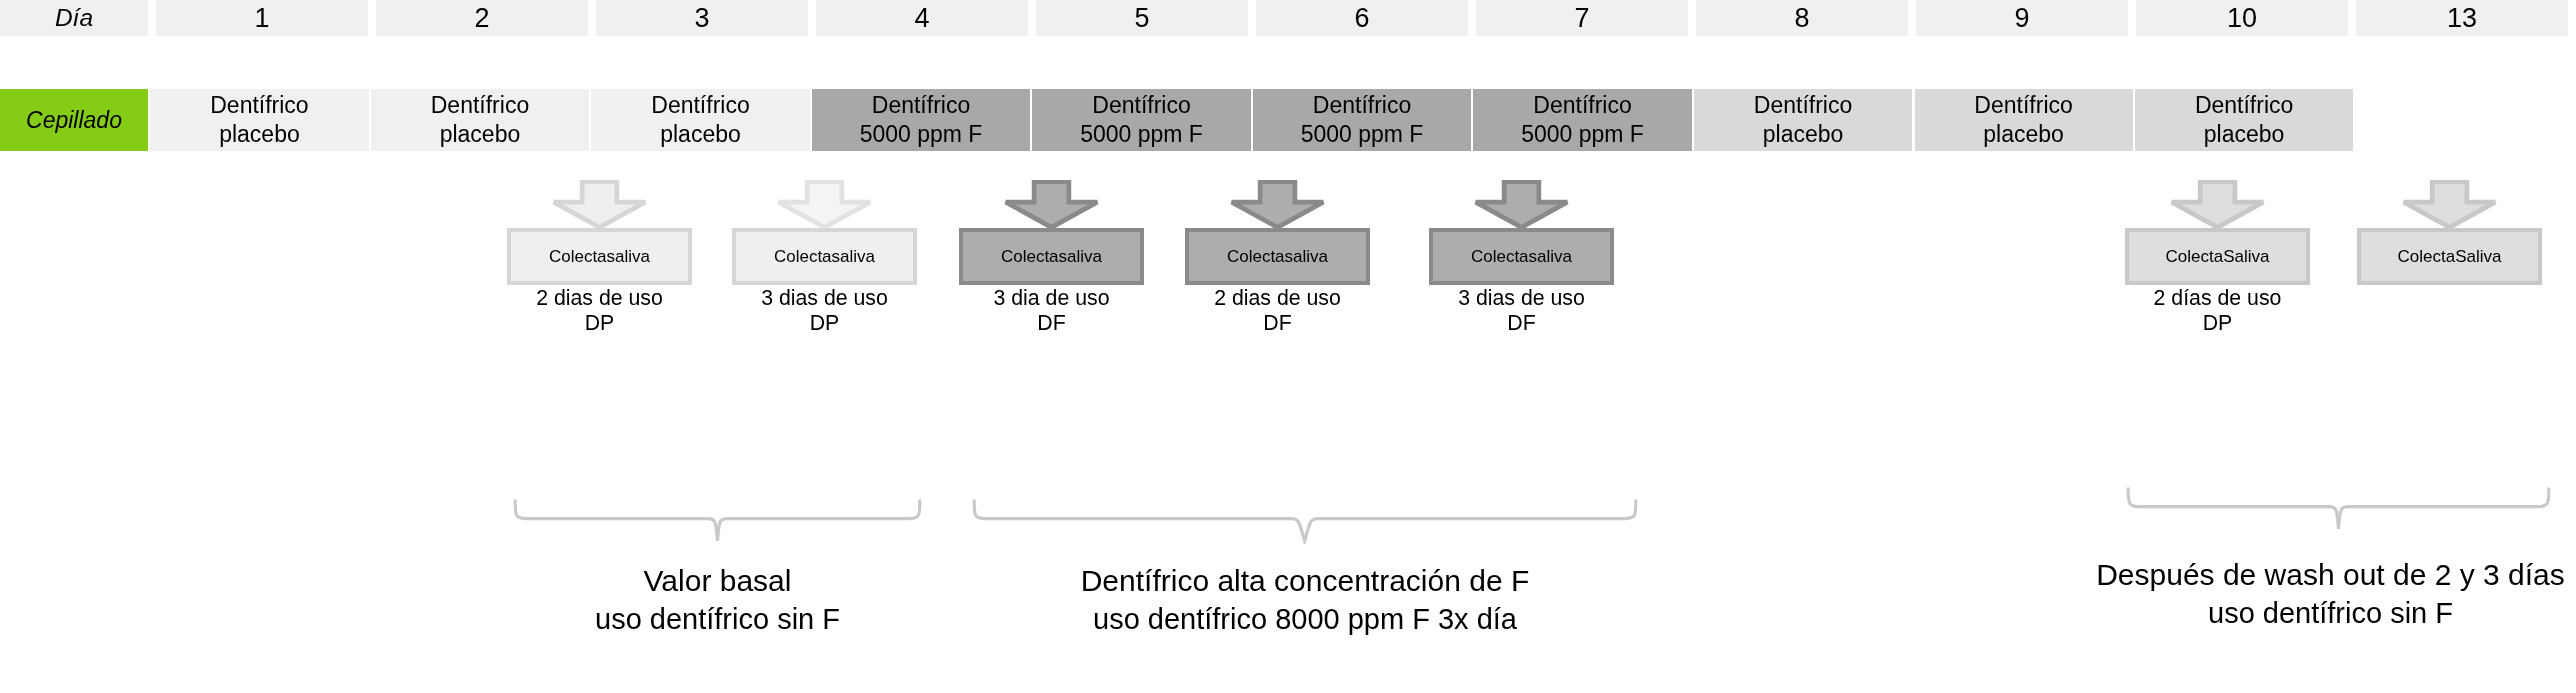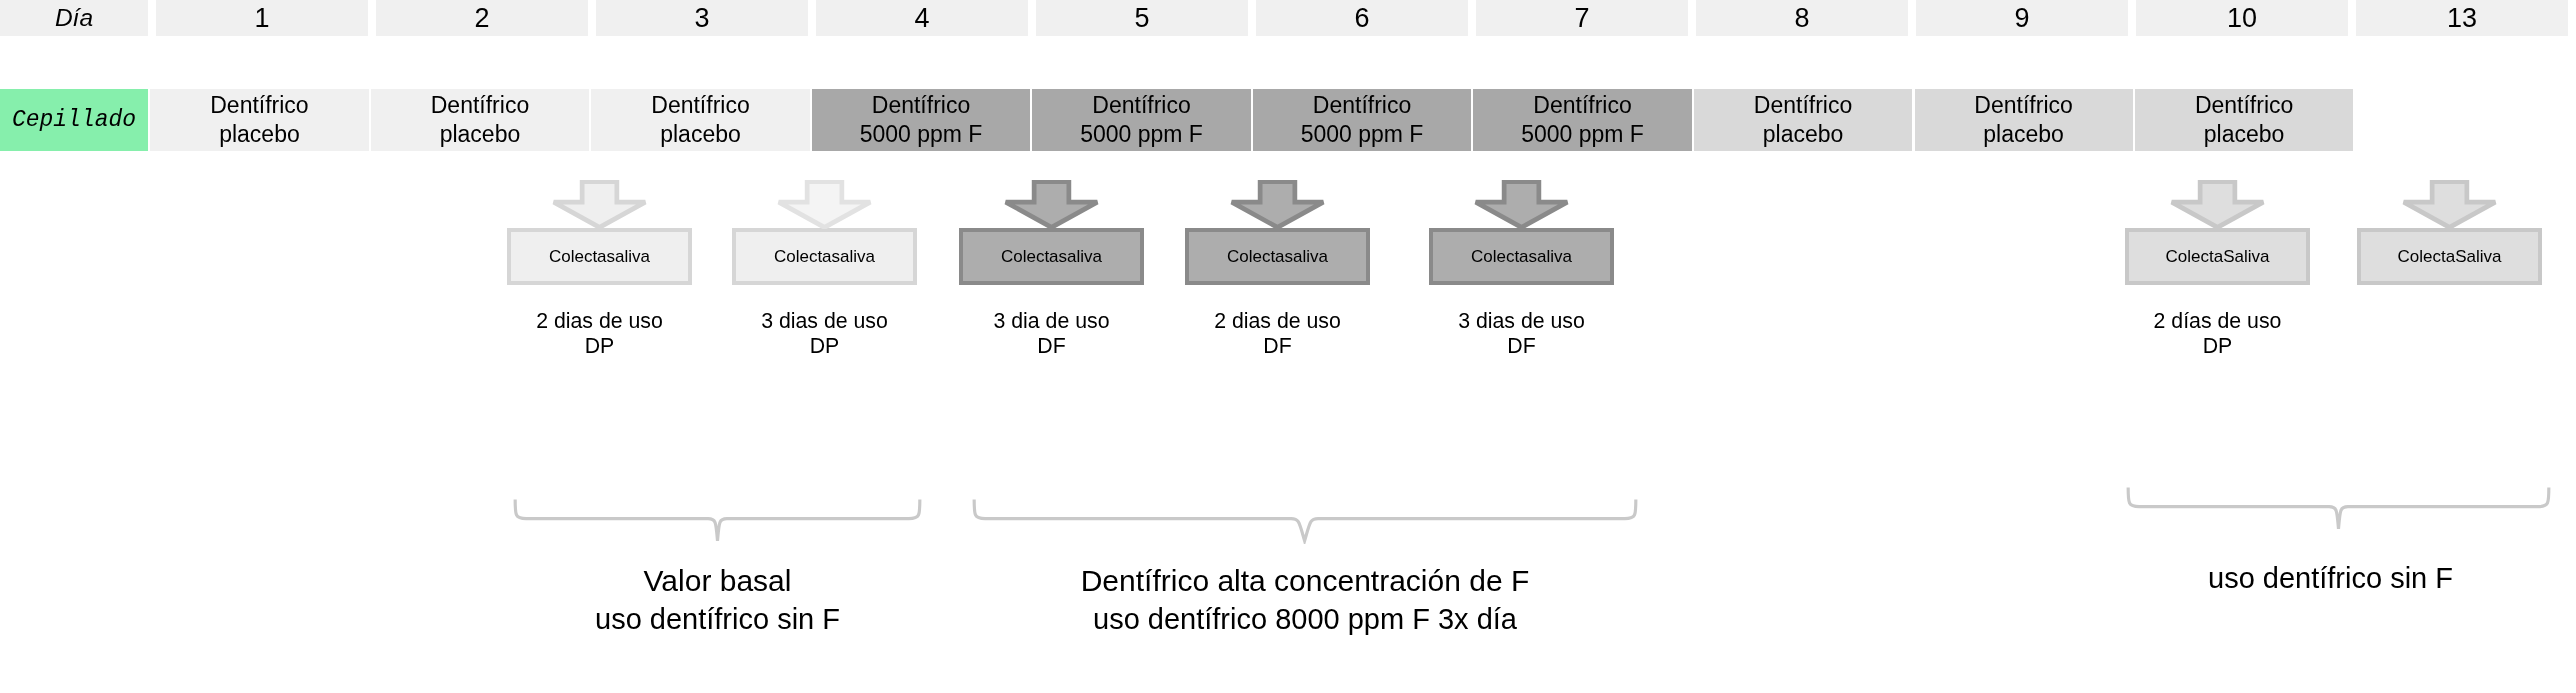--- a/index.html
+++ b/index.html
@@ -61,23 +61,22 @@
     line-height:1.26;
     margin-right:2.4px;
     box-sizing:border-box;
     text-align:center;
   }
   .brush-cell.label{
     font-style:italic;
     font-size:23px;
     width:148px;
     flex:0 0 148px;
-    background:#86efac;
+    background:#84cc16;
     justify-content:center;
-    font-family:Liberation Mono, monospace;
   }
   .brush-cell.placebo-light{ flex:1 1 0; background:#f0f0f0; }
   .brush-cell.fluor       { flex:1 1 0; background:#a8a8a8; }
   .brush-cell.placebo-dark{ flex:1 1 0; background:#d9d9d9; }
   .brush-cell.blank       { flex:1 1 0; background:transparent; }
 
   
   .unit{
     position:absolute;
     top:180px;
@@ -104,21 +103,21 @@
     font-size:17px;
     line-height:1.25;
     box-sizing:border-box;
     text-align:center;
     margin-top:-0.8px;
   }
   .box.light{ background:#efefef; border:4.7px solid #d6d6d6; }
   .box.dark { background:#adadad; border:4.7px solid #8a8a8a; }
 
   .note{
-    margin-top:24px;
+    margin-top:1px;
     font-size:21.3px;
     line-height:1.18;
     text-align:center;
     width:198px;
   }
 
   
   .brace{
     position:absolute;
     height:46px;
@@ -338,17 +337,18 @@
     <div class="ttl">Valor basal</div>
     <div class="sub">uso dentífrico sin F</div>
   </div>
 
   <div class="caption" style="left:971px; top:563px; width:668px;">
     <div class="ttl">Dentífrico alta concentración de F</div>
     <div class="sub">uso dentífrico 8000 ppm F 3x día</div>
   </div>
 
   <div class="caption" style="left:2085px; top:557px; width:491px;">
+    <div class="ttl wrap">Después de wash out de 2 y 3 días</div>
     <div class="sub">uso dentífrico sin F</div>
   </div>
 
 </div>
 
 
 </body></html>

